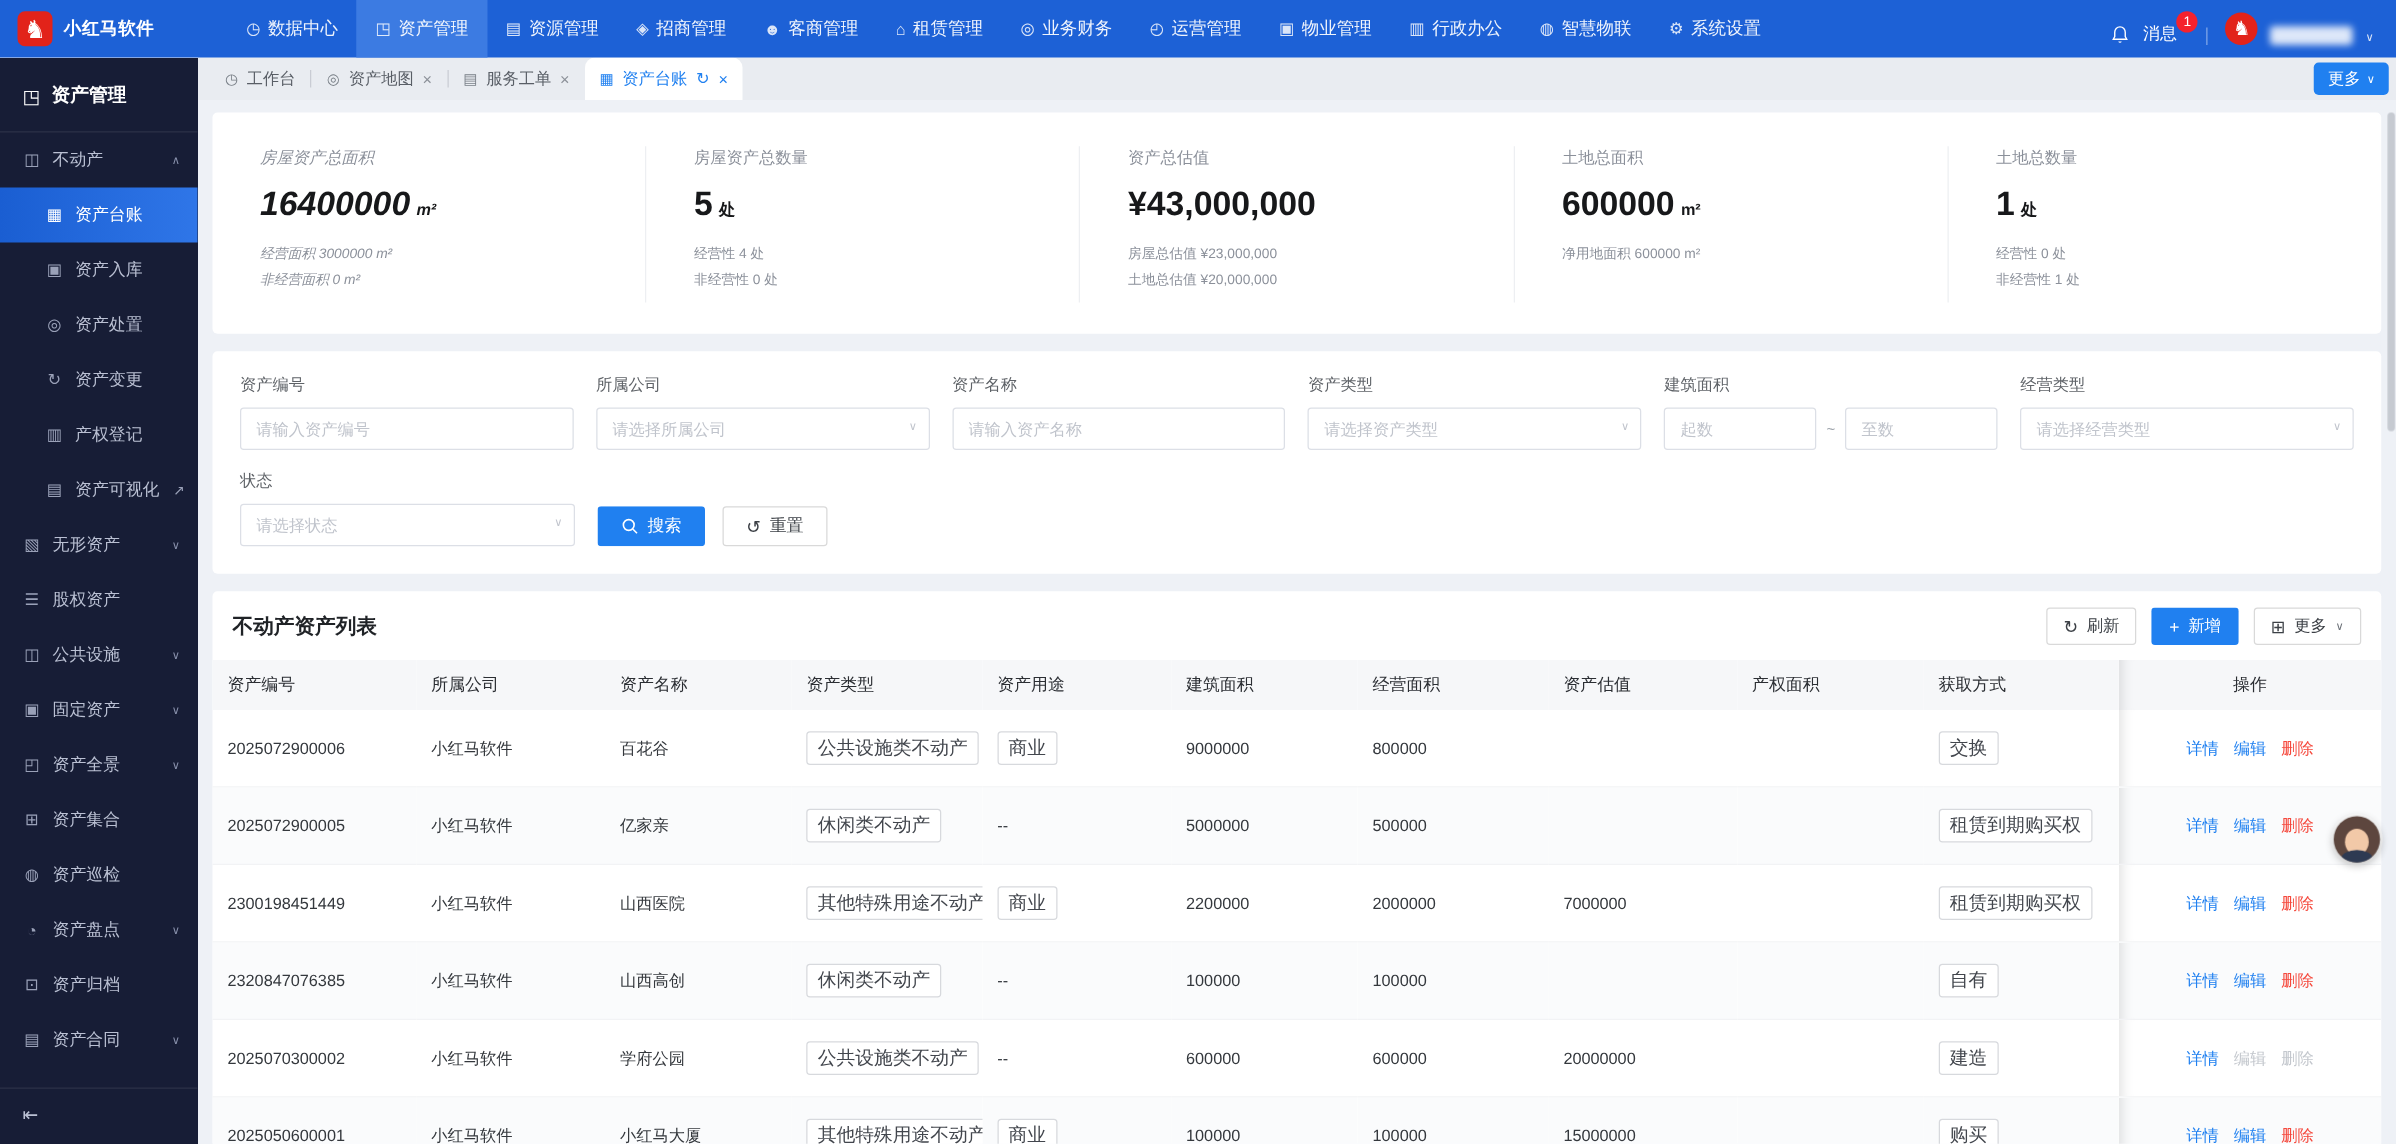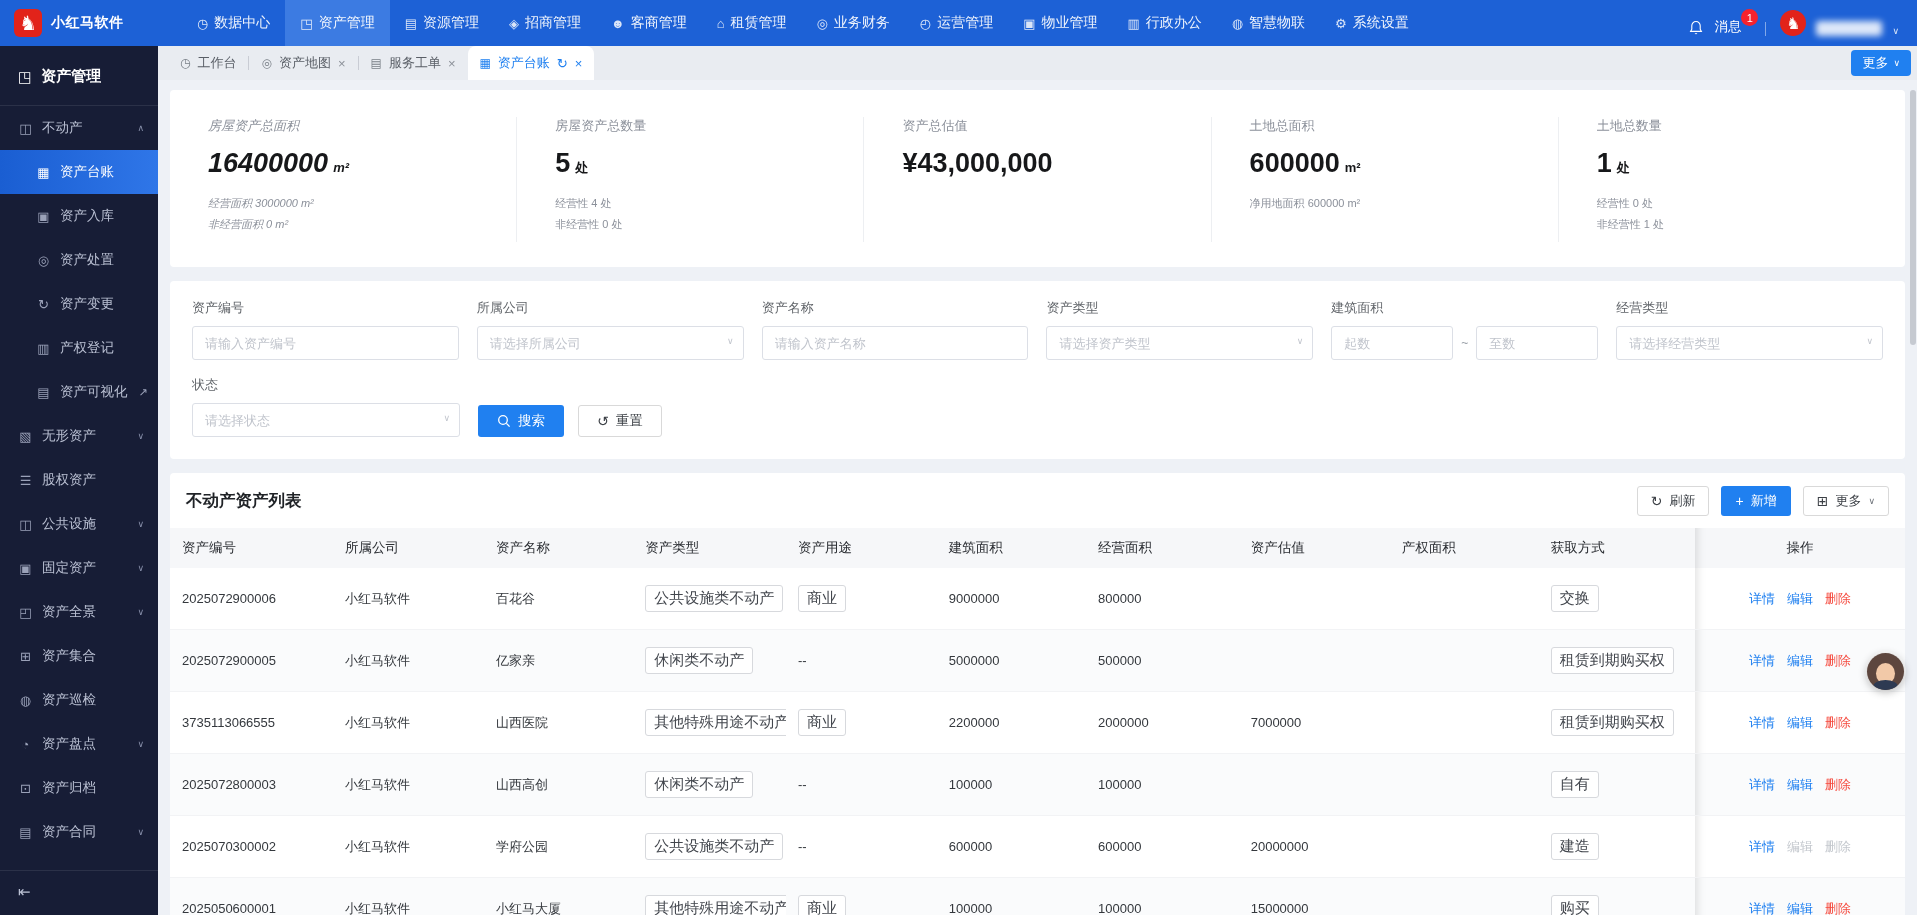--- a/index.html
+++ b/index.html
@@ -347,20 +347,24 @@
       <div class="stat-label">房屋资产总数量</div>
       <div class="stat-value"><span>5</span><span class="stat-unit">处</span></div>
       <div class="stat-lines">
           <div>经营性 4 处</div>
           <div>非经营性 0 处</div>
         </div>
     </div>
     <div class="stat-card">
       <div class="stat-label">资产总估值</div>
       <div class="stat-value"><span>¥43,000,000</span><span class="stat-unit"></span></div>
+      <div class="stat-lines">
+          <div>房屋总估值 ¥23,000,000</div>
+          <div>土地总估值 ¥20,000,000</div>
+        </div>
     </div>
     <div class="stat-card">
       <div class="stat-label">土地总面积</div>
       <div class="stat-value"><span>600000</span><span class="stat-unit">m²</span></div>
       <div class="stat-lines">
           <div>净用地面积 600000 m²</div>
           <div></div>
         </div>
     </div>
     <div class="stat-card">
@@ -494,34 +498,34 @@
           <td><span class="pill">休闲类不动产</span></td>
           <td>--</td>
           <td>5000000</td>
           <td>500000</td>
           <td></td>
           <td></td>
           <td><span class="pill">租赁到期购买权</span></td>
           <td class="op-cell"><span class="alink">详情</span><span class="alink">编辑</span><span class="alink del">删除</span></td>
         </tr>
         <tr>
-          <td>3735113066555</td>
+          <td>2300198451449</td>
           <td>小红马软件</td>
           <td>山西医院</td>
           <td><span class="pill">其他特殊用途不动产</span></td>
           <td><span class="pill">商业</span></td>
           <td>2200000</td>
           <td>2000000</td>
           <td>7000000</td>
           <td></td>
           <td><span class="pill">租赁到期购买权</span></td>
           <td class="op-cell"><span class="alink">详情</span><span class="alink">编辑</span><span class="alink del">删除</span></td>
         </tr>
         <tr class="stripe">
-          <td>2025072800003</td>
+          <td>2320847076385</td>
           <td>小红马软件</td>
           <td>山西高创</td>
           <td><span class="pill">休闲类不动产</span></td>
           <td>--</td>
           <td>100000</td>
           <td>100000</td>
           <td></td>
           <td></td>
           <td><span class="pill">自有</span></td>
           <td class="op-cell"><span class="alink">详情</span><span class="alink">编辑</span><span class="alink del">删除</span></td>

